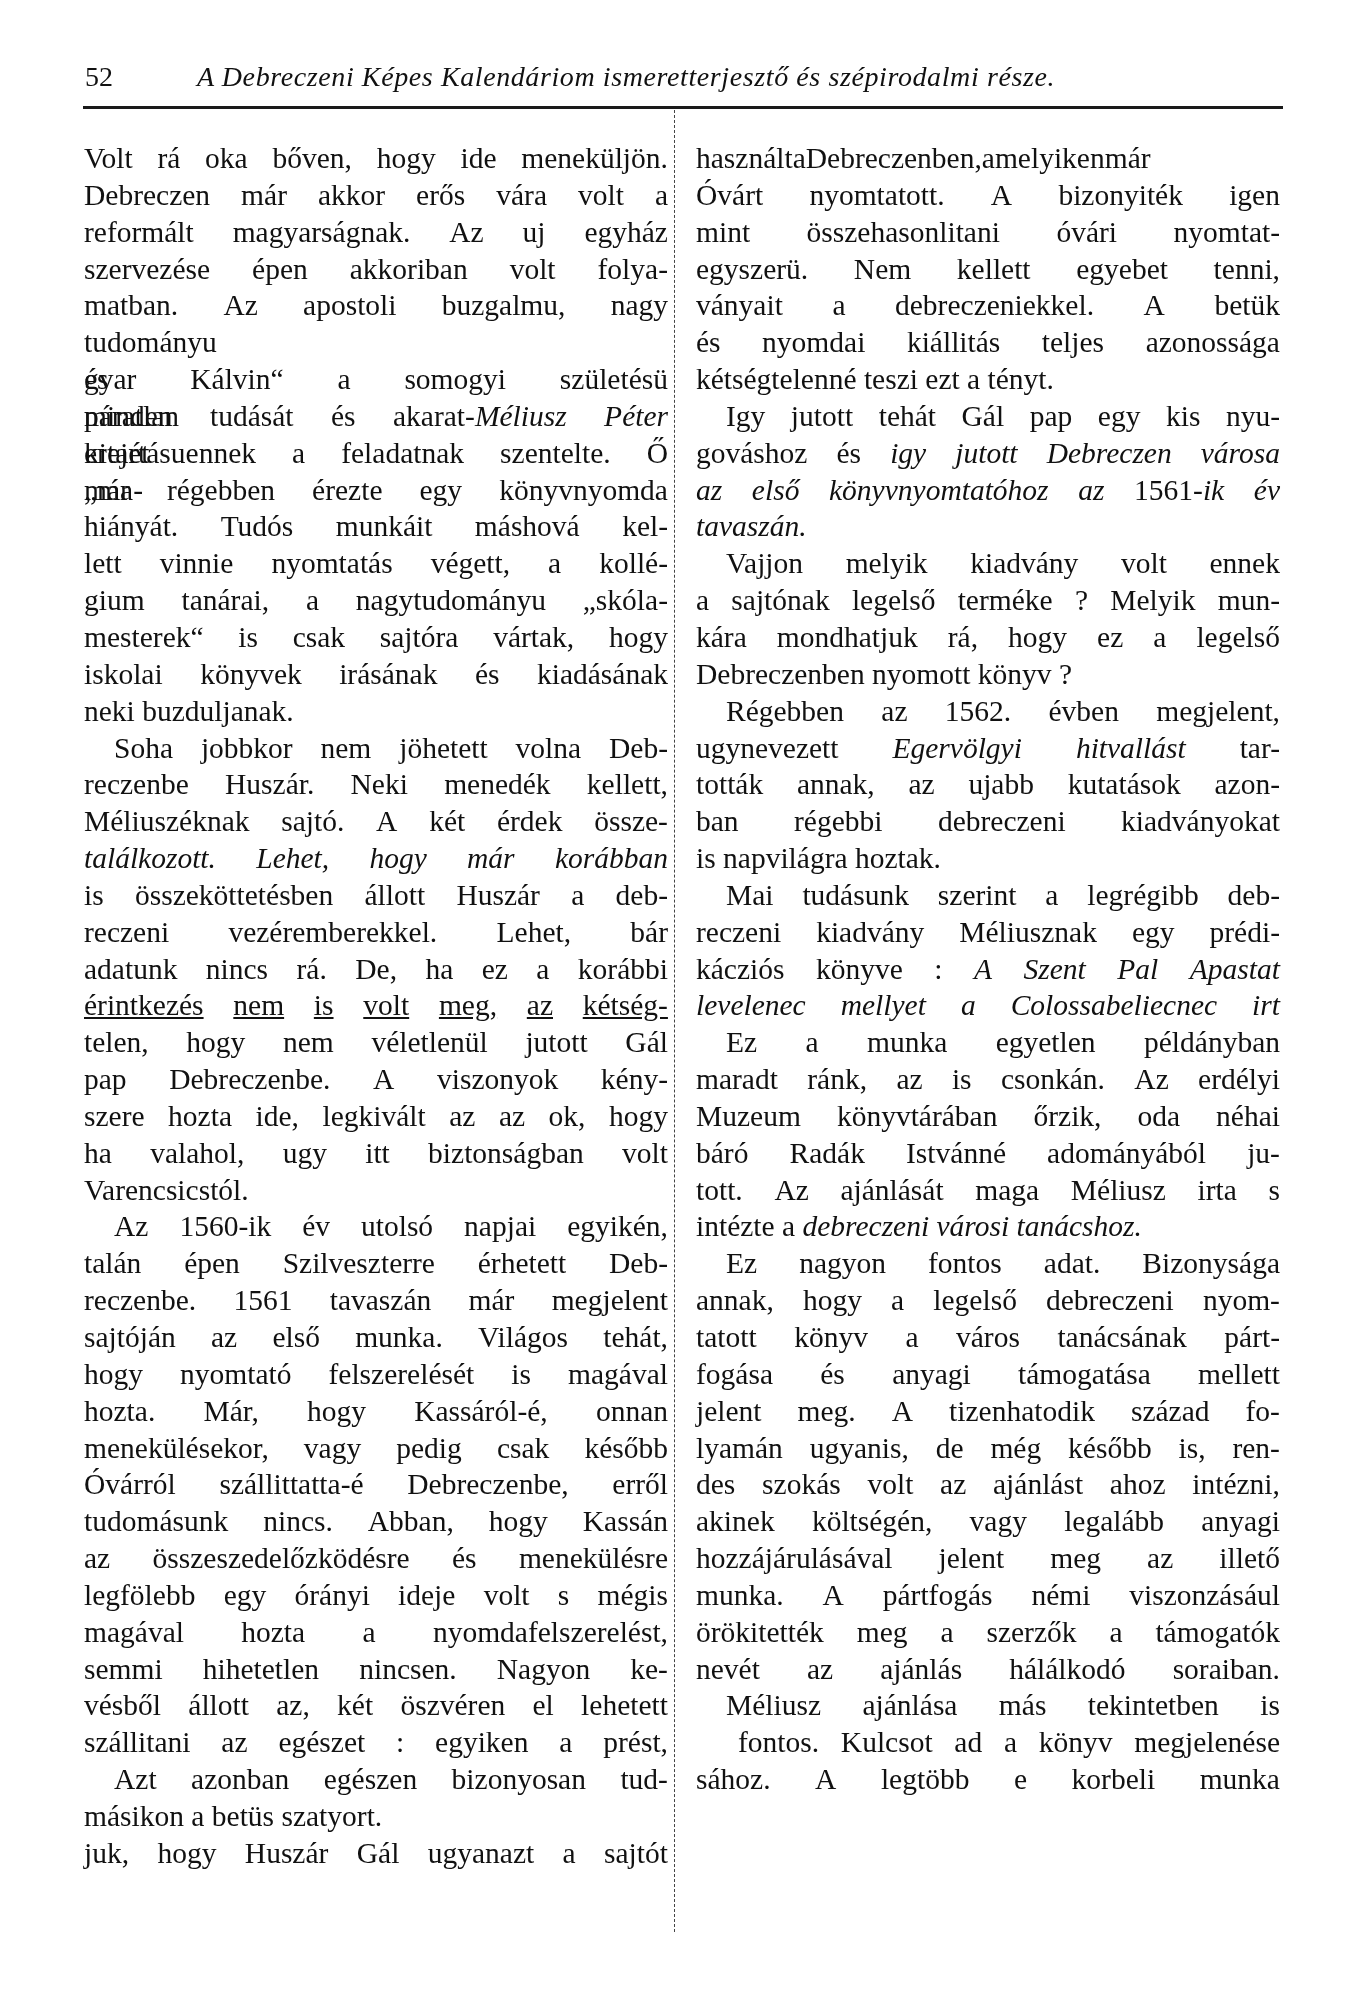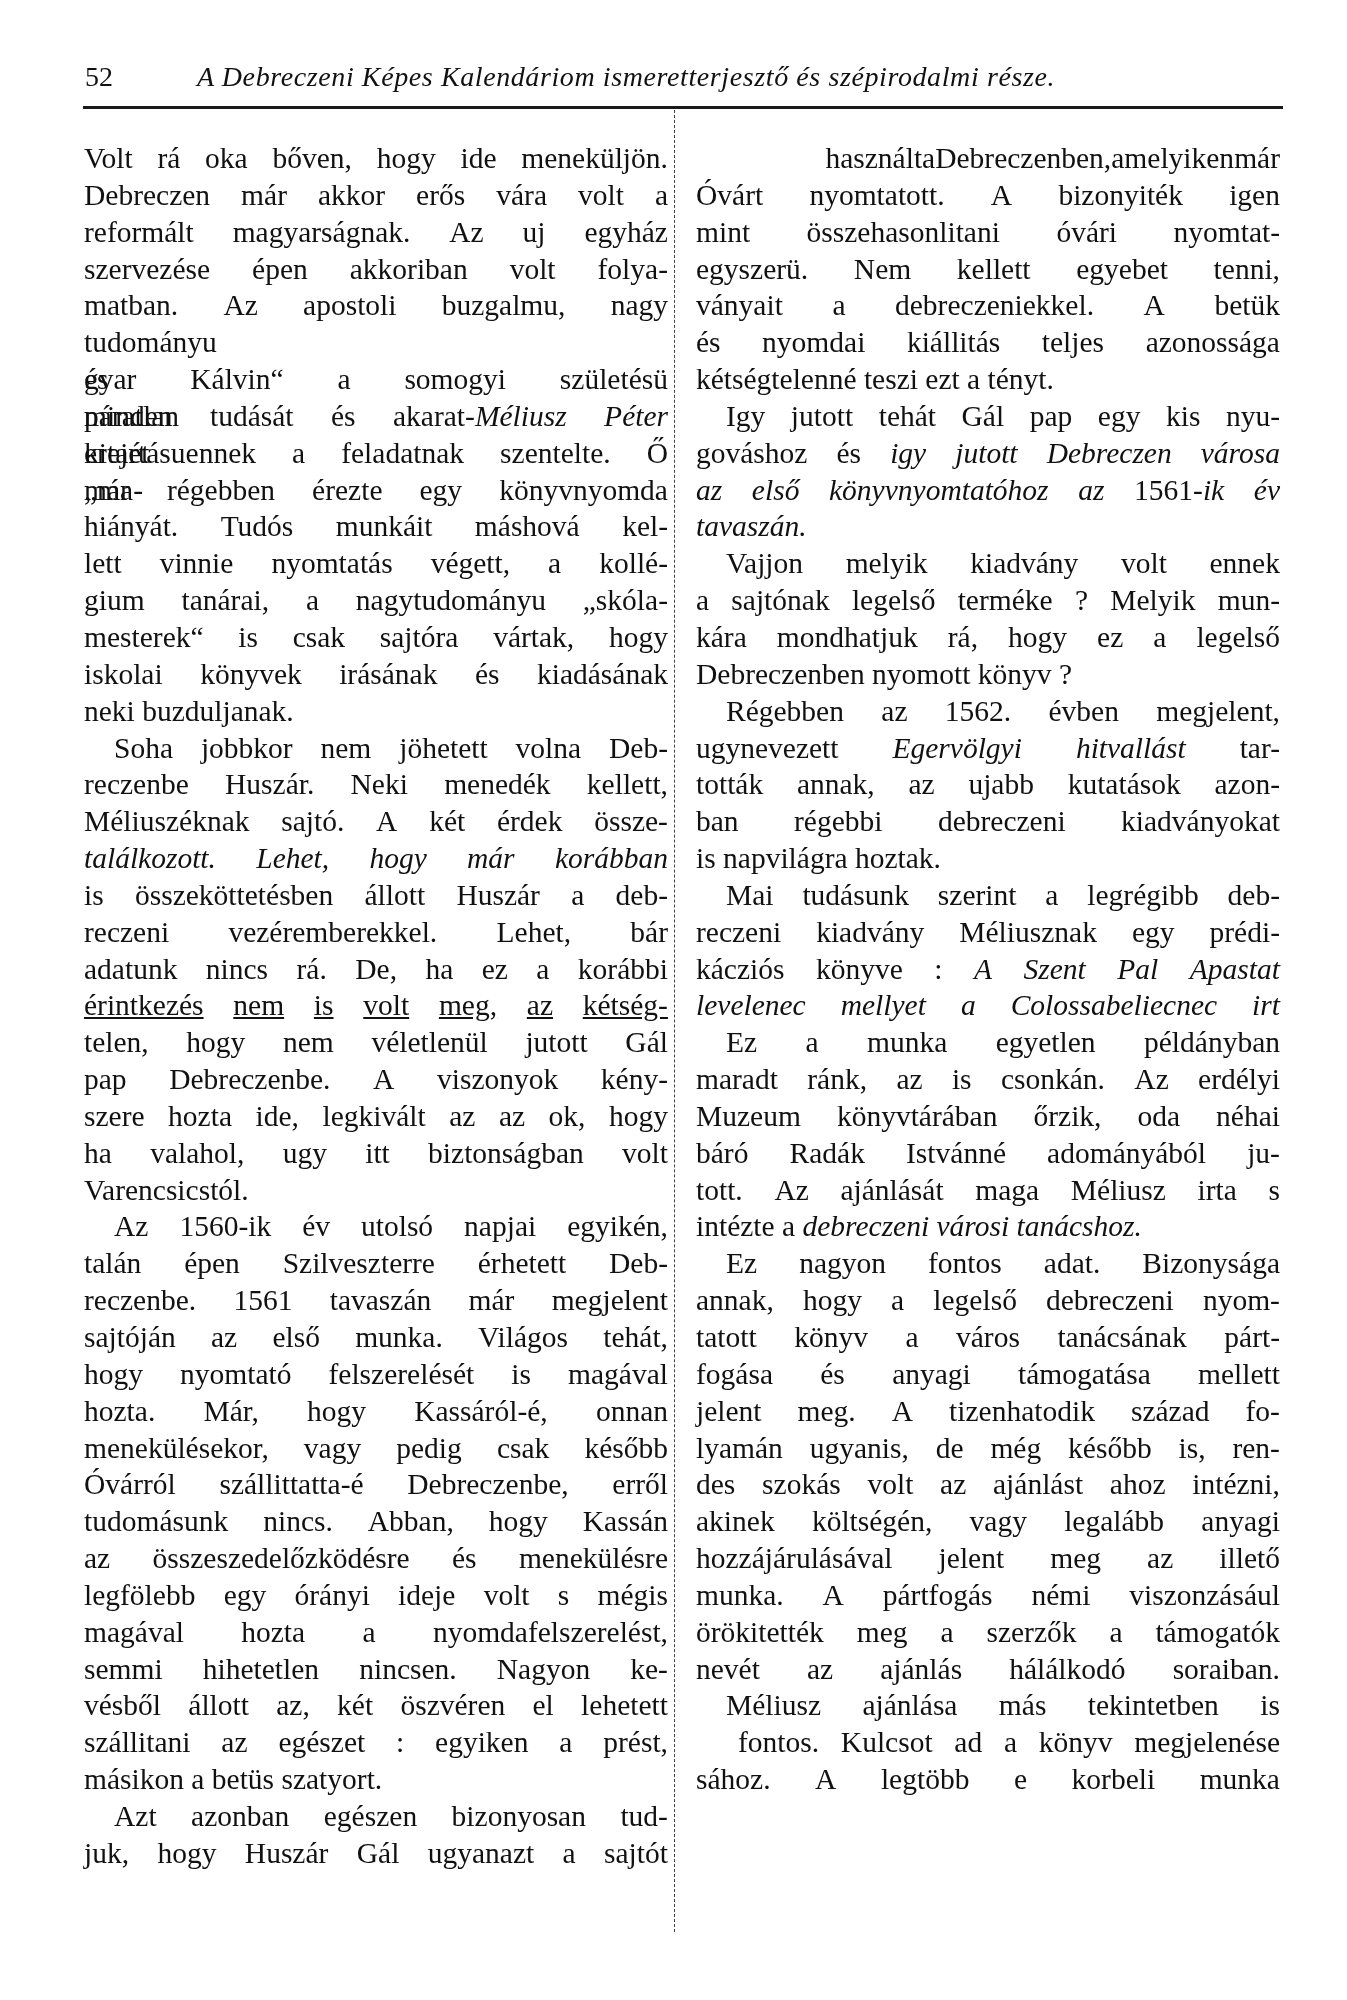--- a/index.html
+++ b/index.html
@@ -346,40 +346,40 @@
     </div>
     <div class="line" style="display: flex; justify-content: space-between;">
       <span><span>szállitani</span></span>
       <span><span>az</span></span>
       <span><span>egészet</span></span>
       <span><span>:</span></span>
       <span><span>egyiken</span></span>
       <span><span>a</span></span>
       <span><span>prést,</span></span>
     </div>
-    <div class="line last"><span>másikon a betüs szatyort.</span></div>
     <div class="line indent" style="display: flex; justify-content: space-between;">
       <span><span>Azt</span></span>
       <span><span>azonban</span></span>
       <span><span>egészen</span></span>
       <span><span>bizonyosan</span></span>
       <span><span>tud-</span></span>
     </div>
+    <div class="line last"><span>másikon a betüs szatyort.</span></div>
     <div class="line" style="display: flex; justify-content: space-between;">
       <span><span>juk,</span></span>
       <span><span>hogy</span></span>
       <span><span>Huszár</span></span>
       <span><span>Gál</span></span>
       <span><span>ugyanazt</span></span>
       <span><span>a</span></span>
       <span><span>sajtót</span></span>
     </div>
   </div>
 <div class="col right" id="col-right">
-    <div class="line" style="display: flex; justify-content: flex-end;">
+    <div class="line" style="display: flex; justify-content: flex-start;">
       <span><span>használta</span></span>
       <span><span>Debreczenben,</span></span>
       <span><span>amelyiken</span></span>
       <span><span>már</span></span>
     </div>
     <div class="line" style="display: flex; justify-content: space-between;">
       <span><span>Óvárt</span></span>
       <span><span>nyomtatott.</span></span>
       <span><span>A</span></span>
       <span><span>bizonyiték</span></span>

